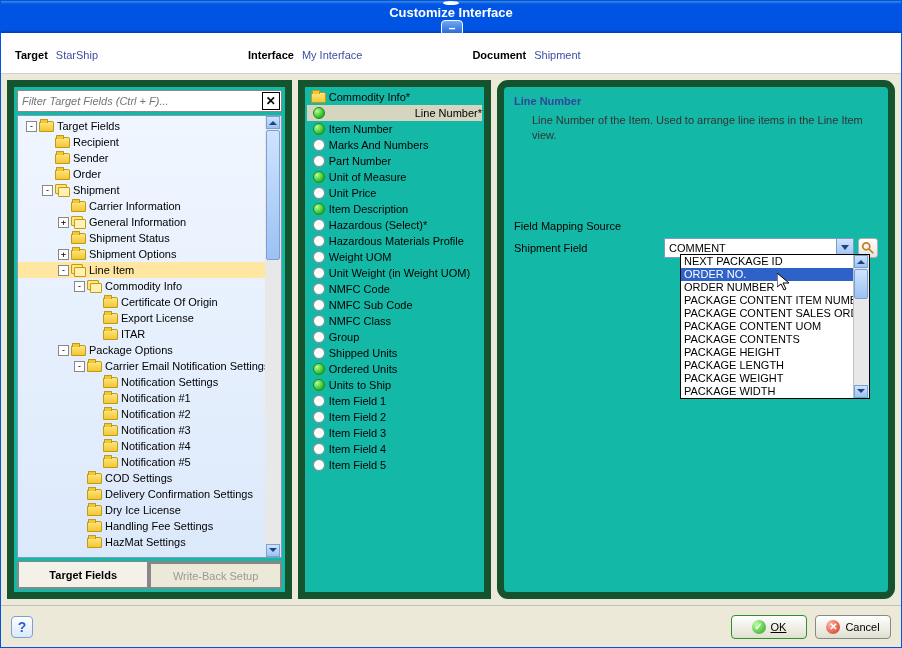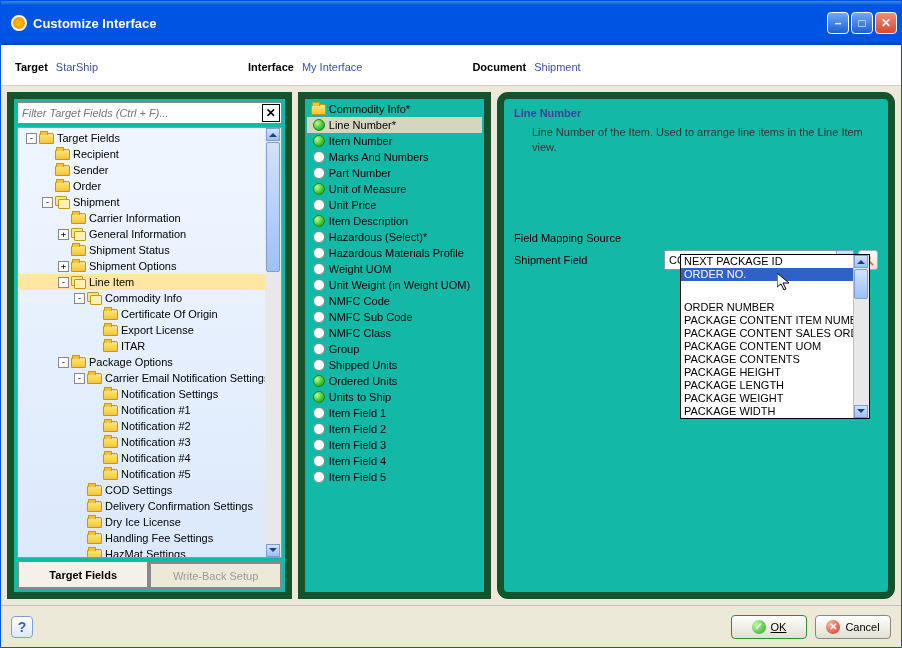--- a/index.html
+++ b/index.html
@@ -1,18 +1,18 @@
 <!DOCTYPE html>
 <html><head>
 <meta charset="utf-8">
 <style>
   * { box-sizing: border-box; }
   body { margin:0; font-family:Tahoma,Arial,sans-serif; font-size:11px; color:#000; background:#fff; }
   .window { width:902px; height:648px; border:1px solid #0054e3; position:relative; display:flex; flex-direction:column; background:#ece9d8;}
-  .titlebar { height:44px; background:linear-gradient(#3c8cde,#0054e3 10%,#0054e3 90%,#003db3); color:#fff; display:flex; align-items:center; padding:0 4px; }
+  .titlebar { height:32px; background:linear-gradient(#3c8cde,#0054e3 10%,#0054e3 90%,#003db3); color:#fff; display:flex; align-items:center; padding:0 4px;flex-direction:column; }
   .title-icon { width:16px;height:16px;border-radius:50%;border:2px solid #fff;margin:0 6px; display:inline-block; position:relative;background:radial-gradient(circle, #ffb300 30%, #ff8c00 70%);}
   .title-text { font-weight:bold; font-size:13px; flex:0 0 auto; }
   .title-spacer{flex:1}
   .win-btn { width:22px;height:22px;margin-left:2px;border:1px solid #fff;border-radius:4px;display:flex;align-items:center;justify-content:center;color:#fff;font-weight:bold;font-family:Arial;font-size:12px;cursor:pointer;}
   .win-min{background:linear-gradient(#6fa8f7,#1e62d0);}
   .win-max{background:linear-gradient(#6fa8f7,#1e62d0);}
   .win-close{background:linear-gradient(#f48b7a,#d64b2f);}
   .header { background:#fff; padding:16px 14px 12px; display:flex; gap:40px;border-bottom:1px solid #d0d0d0;}
   .hdr-lbl{font-weight:bold;color:#000;margin-right:8px;}
   .hdr-val{color:#3b4fa3;}
@@ -37,21 +37,21 @@
   .fgroup{width:15px;height:13px;position:relative;}
   .fgroup::before,.fgroup::after{content:"";position:absolute;background:#ffe680;border:1px solid #c39b12;width:10px;height:8px;border-radius:1px;}
   .fgroup::before{left:0;top:0;}
   .fgroup::after{left:3px;top:3px;background:#fff0b3;}
   .tabbar{height:28px;border-top:1px solid #888;display:flex;align-items:stretch;margin:0 3px 3px;}
   .tab{flex:1;border:2px solid #888;display:flex;align-items:center;justify-content:center;cursor:pointer;background:#ece9d8;}
   .tab.active{font-weight:bold;background:#f4f2e8;border-top:none;}
   .tab.disabled{color:#999;}
   .mid-list{flex:1;overflow:hidden;padding:2px;}
   .mrow{display:flex;align-items:center;height:16px;cursor:pointer;}
-  .mrow.sel{background:#d6d6c0;}
+  .mrow.sel{background:#d6d6c0;justify-content:space-between;}
   .bullet{width:12px;height:12px;border-radius:50%;border:1px solid #888;margin:0 4px 0 6px;background:#fff;flex:0 0 auto;}
   .bullet.green{background:radial-gradient(circle at 30% 30%,#b4ff9a,#3bc232 60%,#188a10);border-color:#188a10;}
   .field-title{color:#34469b;font-weight:bold;padding:2px 0 6px;}
   .field-desc{padding:0 0 0 18px;color:#333;line-height:1.4;}
   .form-row{display:flex;align-items:center;margin-top:6px;}
   .form-lbl{width:150px;}
   .select{border:1px solid #7b9ebd;height:20px;display:flex;align-items:center;background:#fff;padding:0 0 0 4px;min-width:190px;position:relative;cursor:pointer;}
   .select .arrow{width:17px;height:18px;margin-left:auto;background:linear-gradient(#cfe3ff,#9cc1f3);border-left:1px solid #7b9ebd;display:flex;align-items:center;justify-content:center;}
   .select .arrow::after{content:"";border:4px solid transparent;border-top:5px solid #22437a;margin-top:3px;}
   .mag{width:20px;height:20px;border:1px solid #b0b0b0;margin-left:4px;border-radius:3px;background:linear-gradient(#fff,#e4e4e4);display:flex;align-items:center;justify-content:center;cursor:pointer;}
@@ -475,21 +475,21 @@
   </div>
 
   <div class="dropdown" id="dd">
     <div class="dd-scroll">
       <div class="dd-arr up"></div>
       <div class="dd-thumb"></div>
       <div class="dd-arr dn"></div>
     </div>
   <div class="opt" style="padding-right: 18px;">NEXT PACKAGE ID</div>
       <div class="opt hl" style="padding-right: 18px;">ORDER NO.</div>
-      <div class="opt" style="padding-right: 18px; margin-top: 20px;">ORDER NUMBER</div>
+      <div class="opt" style="padding-right: 18px;">ORDER NUMBER</div>
       <div class="opt" style="padding-right: 18px;">PACKAGE CONTENT ITEM NUMBER</div>
       <div class="opt" style="padding-right: 18px;">PACKAGE CONTENT SALES ORDER</div>
       <div class="opt" style="padding-right: 34px;">PACKAGE CONTENT UOM</div>
       <div class="opt" style="padding-right: 18px;">PACKAGE CONTENTS</div>
       <div class="opt" style="padding-right: 32px;">PACKAGE HEIGHT</div>
       <div class="opt" style="">PACKAGE LENGTH</div>
       <div class="opt" style="padding-right: 18px;">PACKAGE WEIGHT</div>
       <div class="opt" style="padding-right: 18px;">PACKAGE WIDTH</div>
     </div>
 

